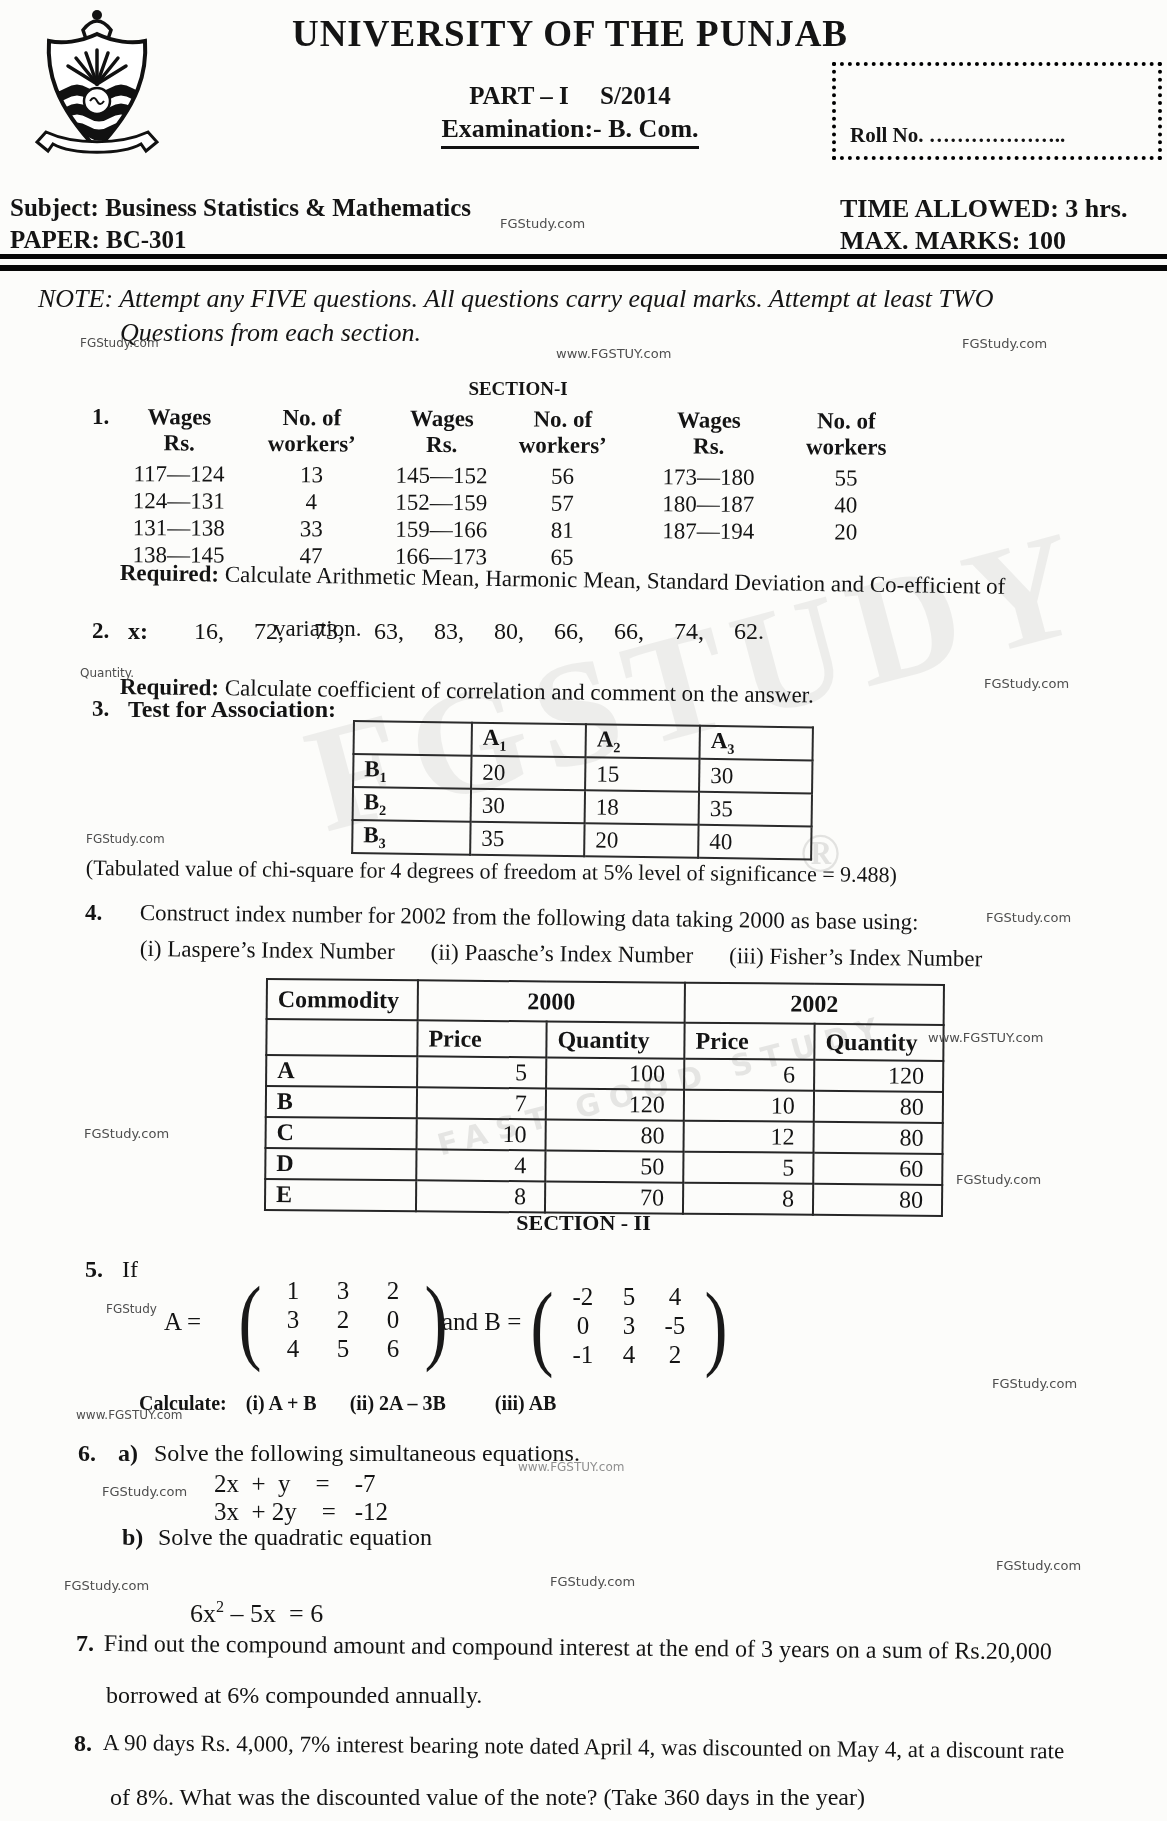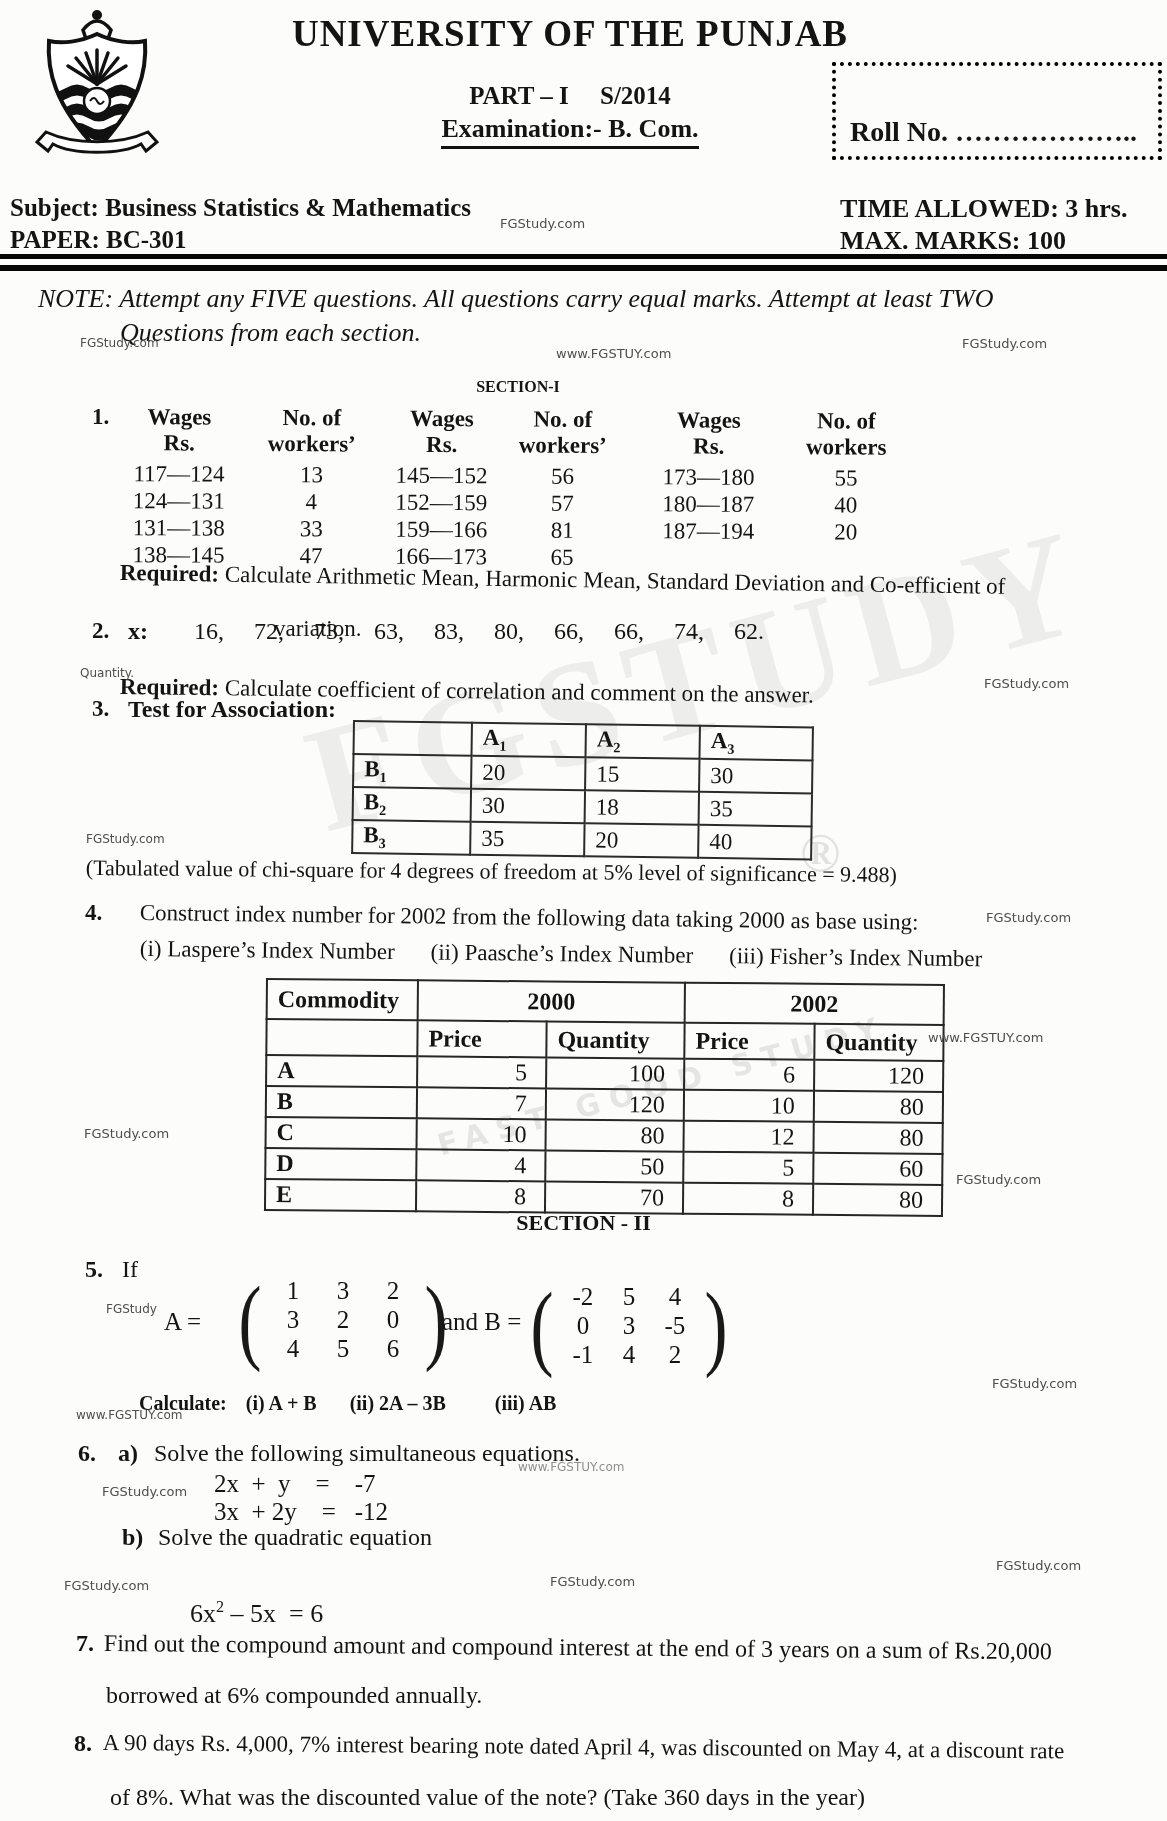--- a/index.html
+++ b/index.html
@@ -11,26 +11,26 @@
   .ctr{text-align:center;}
   .wm{position:absolute;font-family:"DejaVu Sans",sans-serif;font-size:13px;color:#4e4e4e;white-space:nowrap;z-index:3;}
   .wm.sm{font-size:12px;}
   .wm.lite{color:#8f8f8f;}
   .ghost{position:absolute;color:rgba(0,0,0,0.06);font-weight:bold;white-space:nowrap;z-index:0;}
   .ghost-big{font-size:150px;letter-spacing:12px;transform:rotate(-15deg);transform-origin:left top;}
   .ghost-sub{font-size:30px;letter-spacing:10px;color:rgba(0,0,0,0.09);transform:rotate(-15deg);font-family:"DejaVu Sans",sans-serif;}
   .ghost-reg{font-size:54px;color:rgba(0,0,0,0.10);}
   .rule{position:absolute;left:0;top:254px;width:1167px;height:6px;border-top:5px solid #070707;border-bottom:6px solid #070707;}
   .rollbox{position:absolute;left:832px;top:62px;width:322px;height:90px;border:4px dotted #000;}
-  .roll-label{position:absolute;left:14px;bottom:8px;font-size:28px;font-weight:bold;}
+  .roll-label{position:absolute;left:14px;bottom:8px;font-size:21px;font-weight:bold;}
   .title{font-size:37px;letter-spacing:1px;}
   .hline{font-size:25px;font-weight:bold;}
   .examline{font-size:26px;font-weight:bold;border-bottom:3px solid #111;padding-bottom:2px;display:inline-block;text-align:right;}
   .noteline{font-size:26px;font-weight:normal;font-style:italic;}
-  .sechead{font-size:16px;font-weight:bold;}
+  .sechead{font-size:19px;font-weight:bold;}
   .qnum{font-size:23px;font-weight:bold;}
   .body23{font-size:23px;}
   .body24{font-size:24px;}
   
   .q1grid{position:absolute;left:112px;top:404px;display:grid;
           grid-template-columns:135px 130px 130px 112px 180px 95px;
           text-align:center;font-size:23px;transform:rotate(0.35deg);transform-origin:left top;}
   .q1grid .hd{font-weight:bold;line-height:26px;height:56px;}
   .q1grid .cell{line-height:27px;}
   .r07{transform:rotate(0.7deg);transform-origin:left top;}

